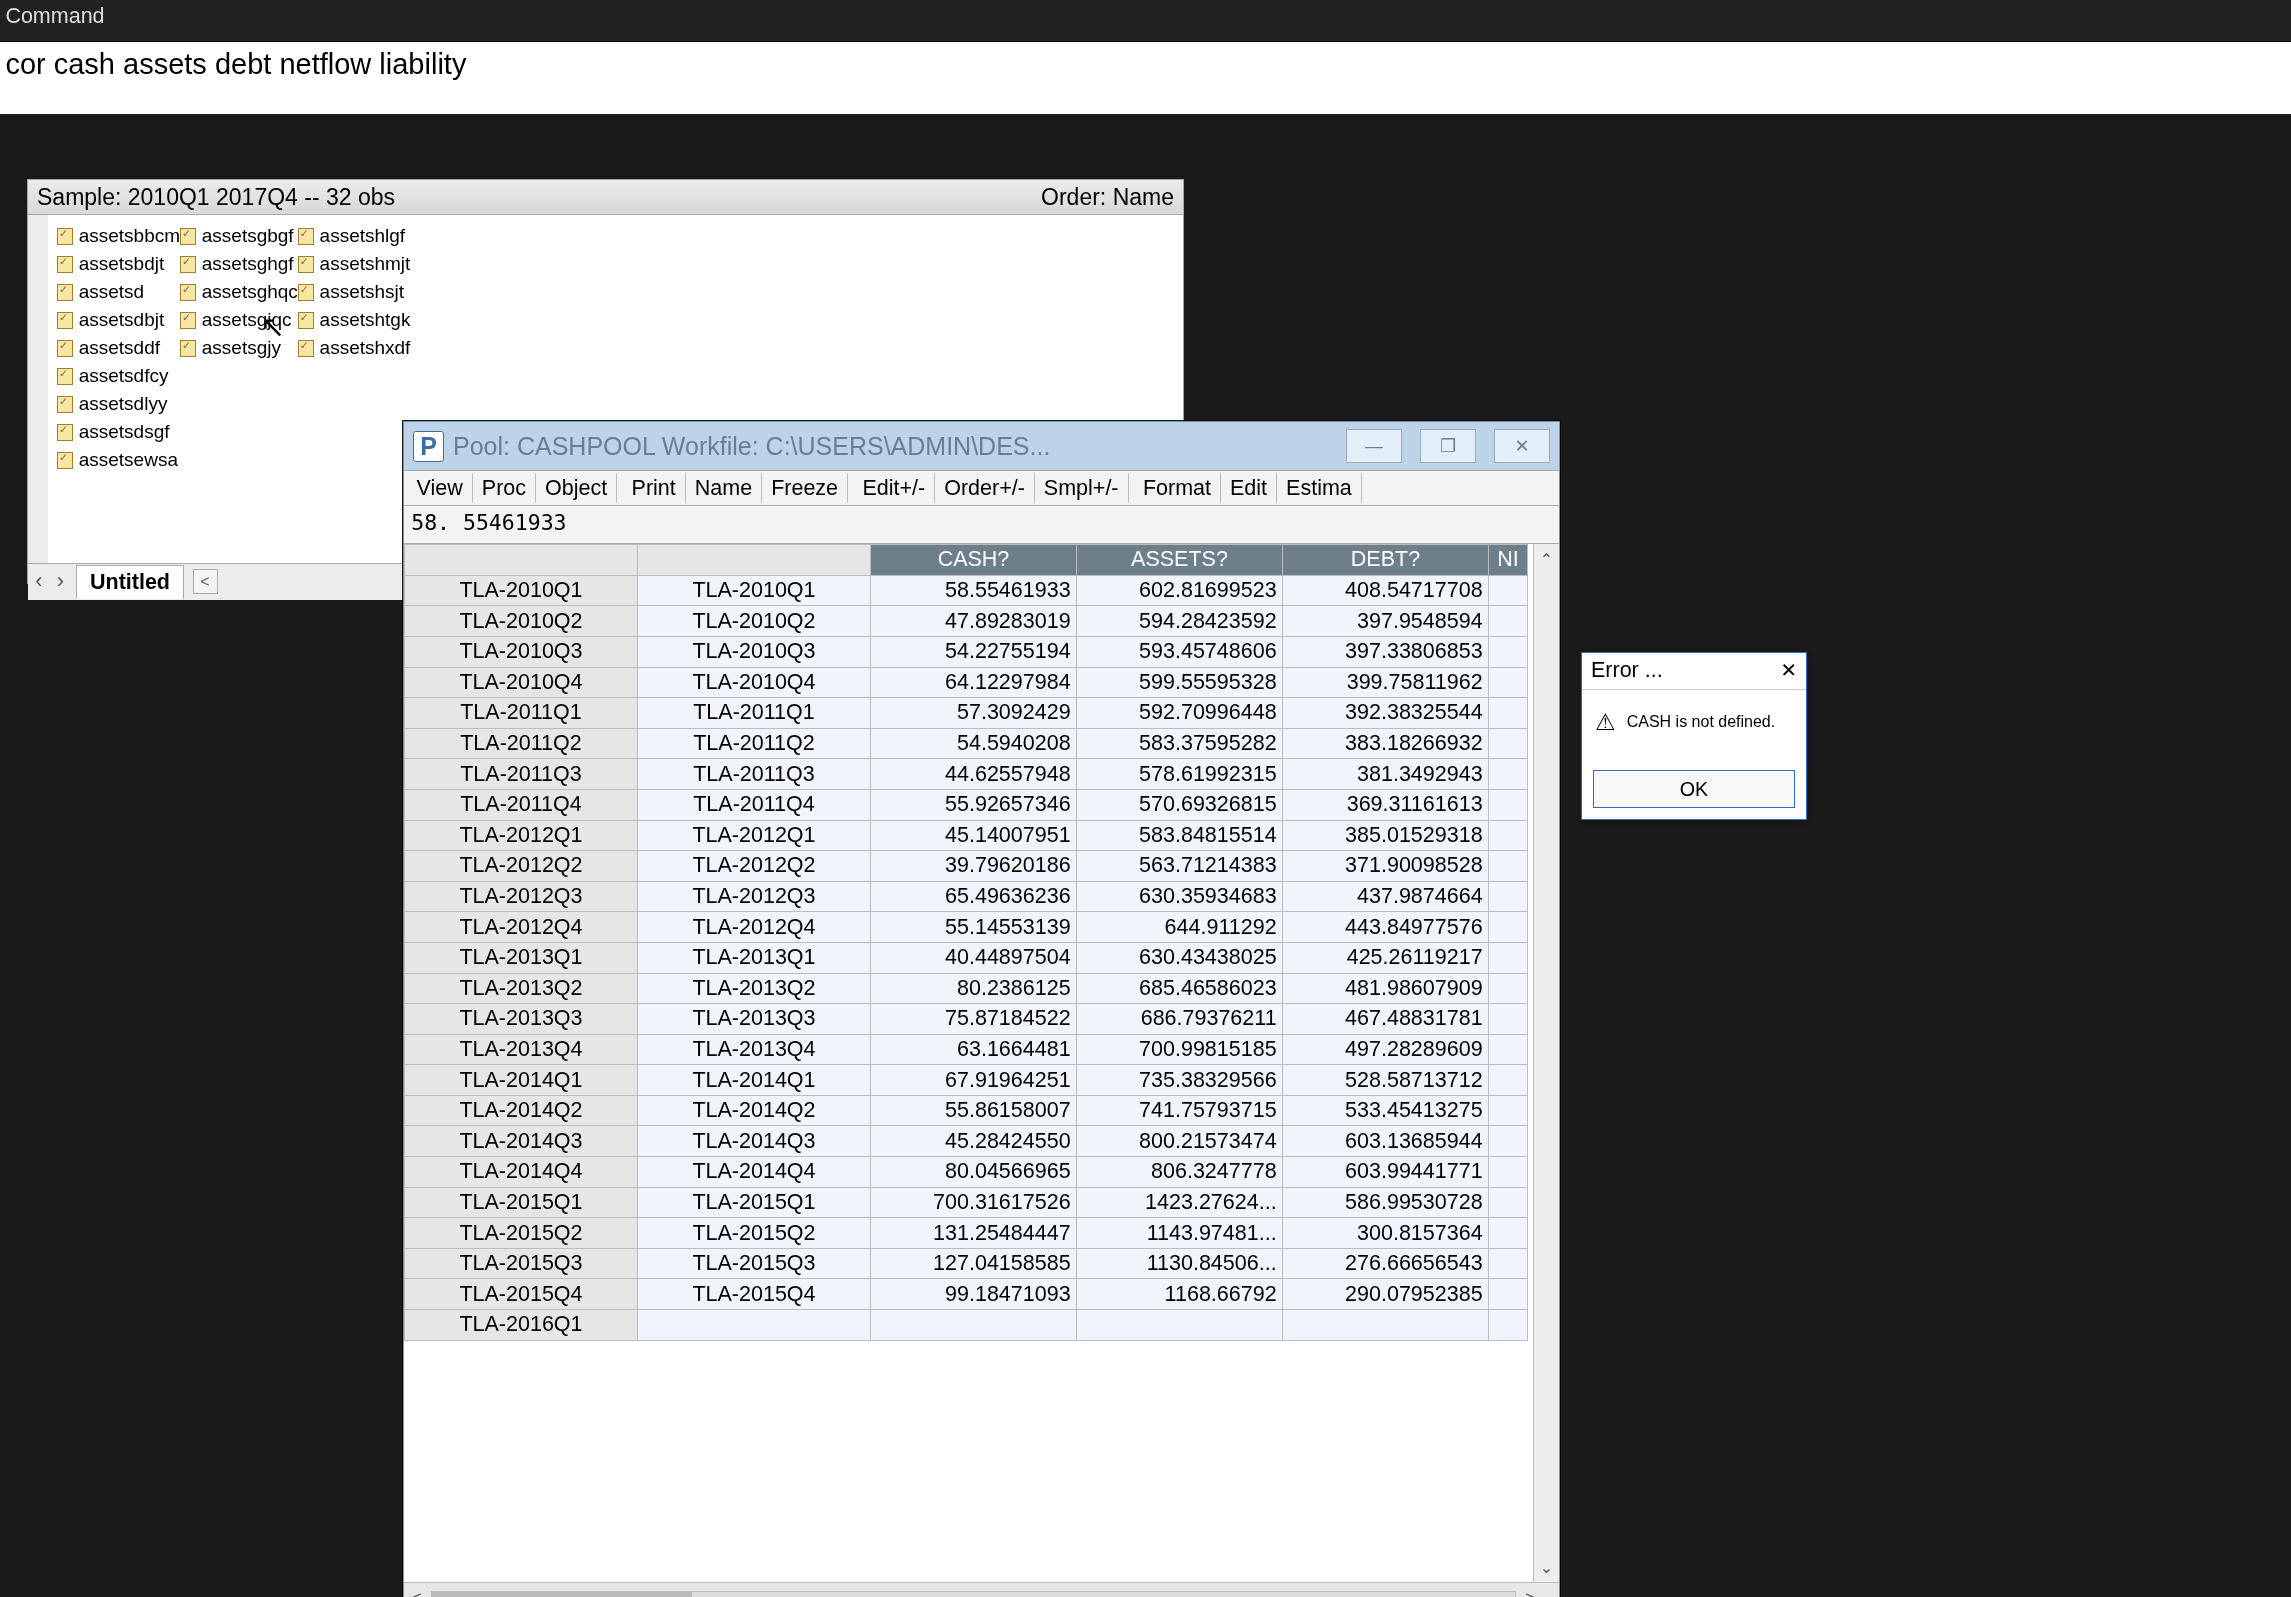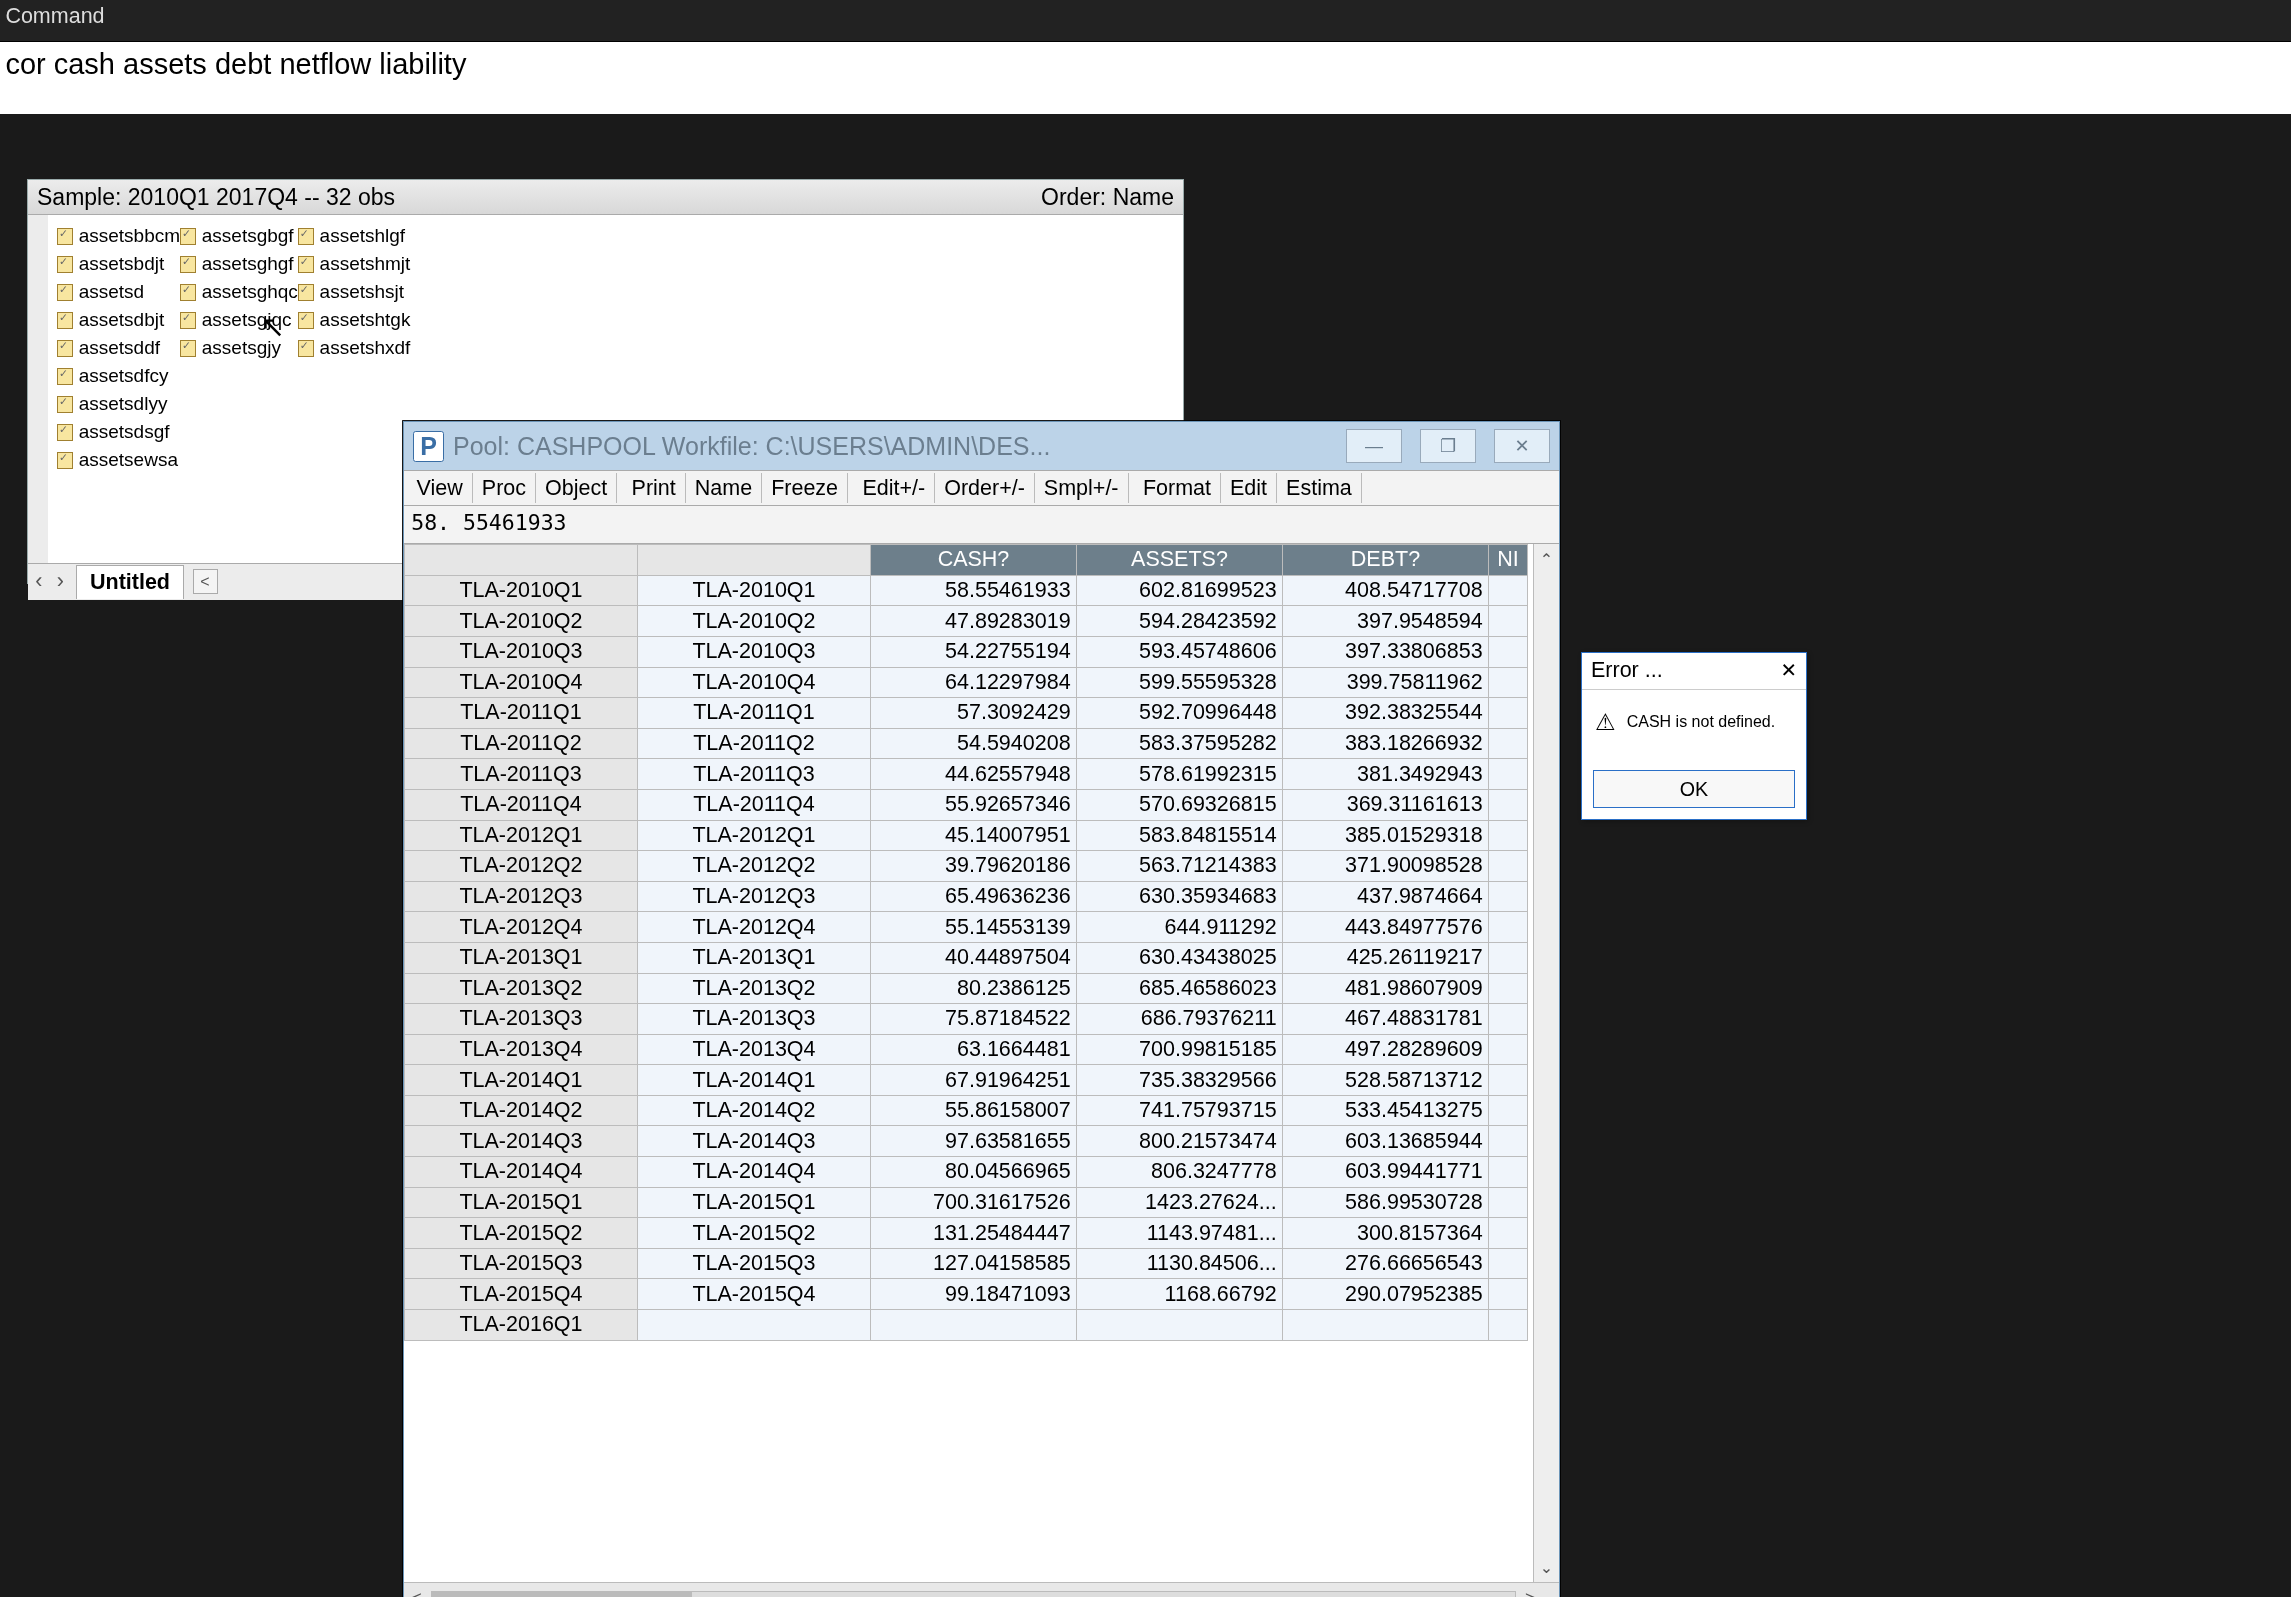--- a/index.html
+++ b/index.html
@@ -524,21 +524,21 @@
               <td class="rowhead">TLA-2014Q2</td>
               <td class="labelcell">TLA-2014Q2</td>
               <td>55.86158007</td>
               <td>741.75793715</td>
               <td>533.45413275</td>
               <td></td>
             </tr>
             <tr>
               <td class="rowhead">TLA-2014Q3</td>
               <td class="labelcell">TLA-2014Q3</td>
-              <td>97.63581655</td>
+              <td>45.28424550</td>
               <td>800.21573474</td>
               <td>603.13685944</td>
               <td></td>
             </tr>
             <tr>
               <td class="rowhead">TLA-2014Q4</td>
               <td class="labelcell">TLA-2014Q4</td>
               <td>80.04566965</td>
               <td>806.3247778</td>
               <td>603.99441771</td>

